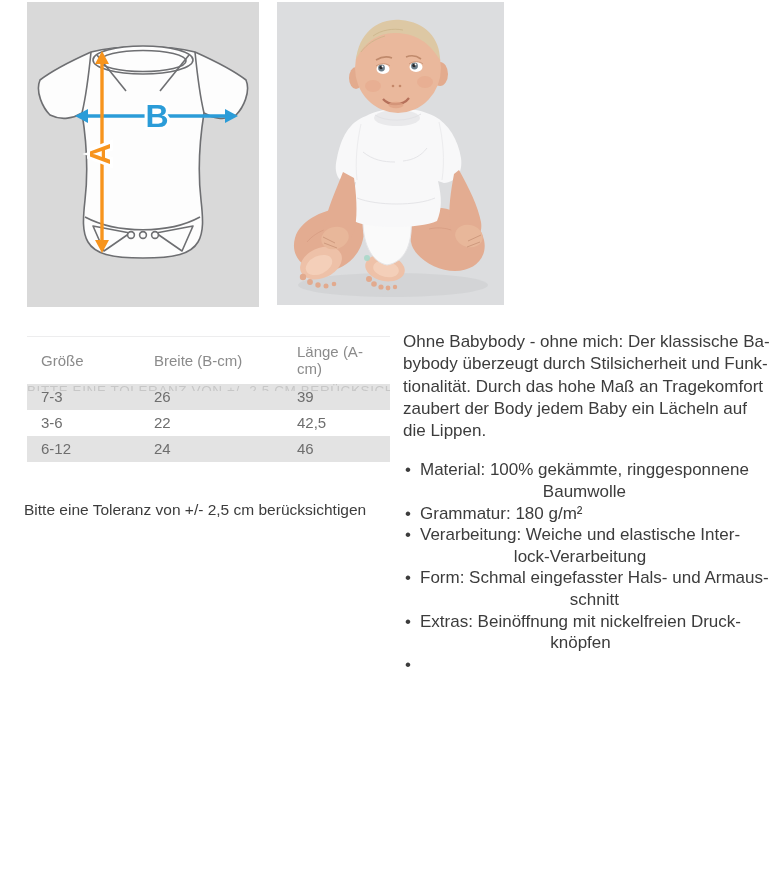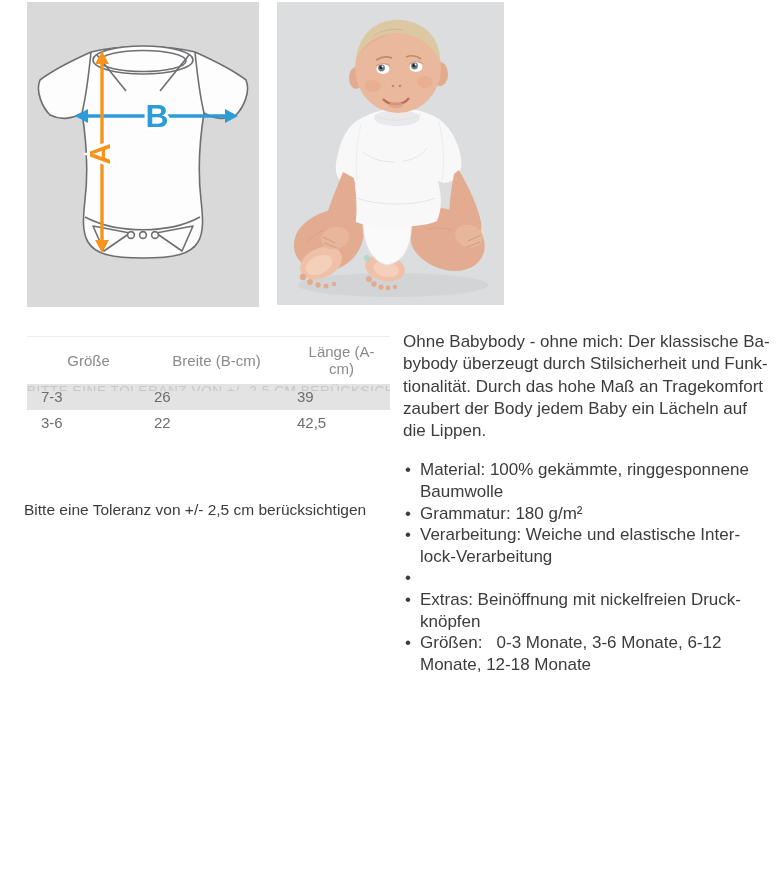--- a/index.html
+++ b/index.html
@@ -6,40 +6,40 @@
   .page{position:relative;width:777px;height:873px;background:#ffffff;overflow:hidden;
         font-family:"Liberation Sans",sans-serif;}
   .panel{position:absolute;}
   #diagramPanel{left:27px;top:2px;width:232px;height:305px;}
   #photoPanel{left:277px;top:2px;width:227px;height:303px;}
   .panel svg{display:block;}
 
   
   .size-table{position:absolute;left:27px;top:336px;width:363px;border-collapse:collapse;
               table-layout:fixed;font-size:15px;color:#6e6e6e;}
-  .size-table th{font-weight:400;color:#8b8b8b;text-align:center;padding:6px 4px 7px 14px;
+  .size-table th{font-weight:400;color:#8b8b8b;text-align:left;padding:6px 4px 7px 14px;
                  border-top:1px solid #ededee;}
   .size-table td{padding:4px 4px 5px 14px;}
   .size-table tbody tr:nth-child(odd){background:#e3e3e3;}
 
   
   .ghost{position:absolute;left:27px;top:384px;width:363px;height:7px;overflow:hidden;
          font-size:13.5px;line-height:13px;letter-spacing:.6px;color:#c7c7c7;
          text-transform:uppercase;white-space:nowrap;pointer-events:none;}
 
   .tolerance{position:absolute;left:24px;top:501px;font-size:15.5px;color:#3c3c3c;}
 
   
   .desc{position:absolute;left:403px;top:331px;width:372px;color:#3c3c3c;
         font-size:17px;line-height:22.3px;}
   .desc-intro{margin:0 0 17px 0;white-space:pre-wrap;}
   .bullets{list-style:none;margin:0;padding:0;line-height:21.6px;}
   .bullets li{display:flex;}
   .bullets .marker{flex:0 0 15px;padding-left:2px;}
-  .bullets .btext{white-space:pre-wrap;}
+  .bullets .btext{white-space:pre-wrap;text-align:center;}
 </style>
 </head>
 <body>
 
 <div class="page">
 
   <div class="panel" id="diagramPanel">
     <svg width="232" height="305" viewBox="0 0 232 305">
       <rect x="0" y="0" width="232" height="305" fill="#d9d9d9"></rect>
       <g stroke="#6e6f72" stroke-width="1.6" fill="#fdfdfd" stroke-linejoin="round">
@@ -182,20 +182,25 @@
         <tr>
           <td>7-3</td>
           <td>26</td>
           <td>39</td>
         </tr>
         <tr>
           <td>3-6</td>
           <td>22</td>
           <td>42,5</td>
         </tr>
+        <tr>
+          <td>6-12</td>
+          <td>24</td>
+          <td>46</td>
+        </tr>
       </tbody>
   </table>
 
   <div class="ghost">Bitte eine Toleranz von +/- 2,5 cm berücksichtigen</div>
 
   <div class="tolerance">Bitte eine Toleranz von +/- 2,5 cm berücksichtigen</div>
 
   <div class="desc">
     <p class="desc-intro">Ohne Babybody - ohne mich: Der klassische Ba-<br>bybody überzeugt durch Stilsicherheit und Funk-<br>tionalität. Durch das hohe Maß an Tragekomfort<br>zaubert der Body jedem Baby ein Lächeln auf<br>die Lippen.</p>
     <ul class="bullets">
@@ -206,25 +211,25 @@
         <li>
           <span class="marker">•</span>
           <span class="btext">Grammatur: 180 g/m²</span>
         </li>
         <li>
           <span class="marker">•</span>
           <span class="btext">Verarbeitung: Weiche und elastische Inter-<br>lock-Verarbeitung</span>
         </li>
         <li>
           <span class="marker">•</span>
+          <span class="btext">Form: Schmal eingefasster Hals- und Armaus-<br>schnitt</span>
         </li>
         <li>
           <span class="marker">•</span>
           <span class="btext">Extras: Beinöffnung mit nickelfreien Druck-<br>knöpfen</span>
         </li>
         <li>
           <span class="marker">•</span>
-          <span class="btext">Größen:   0-3 Monate, 3-6 Monate, 6-12<br>Monate, 12-18 Monate</span>
         </li>
       </ul>
   </div>
 
 </div>
 
 </body></html>

